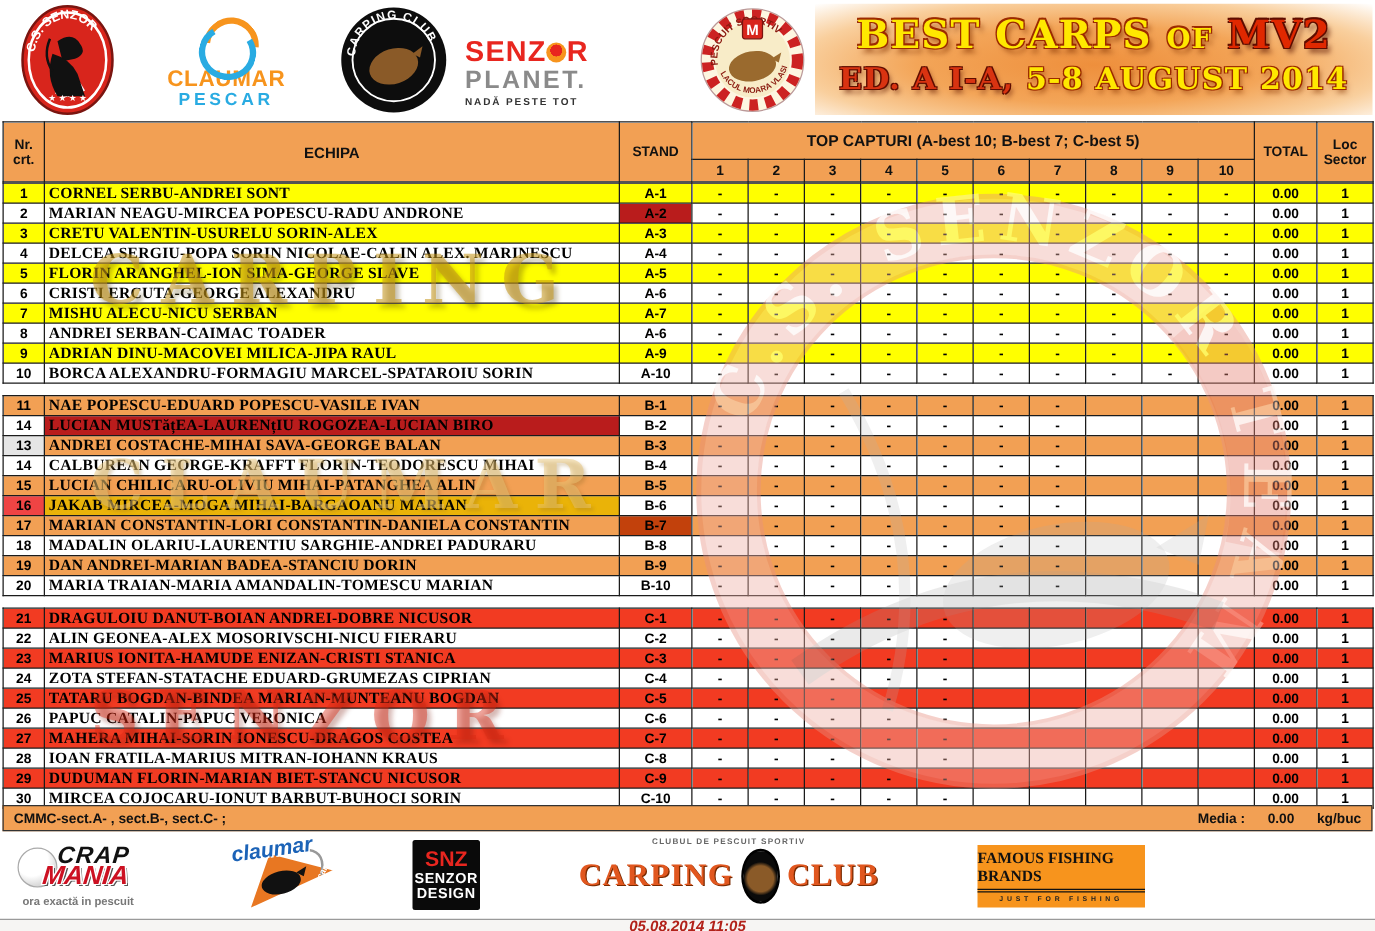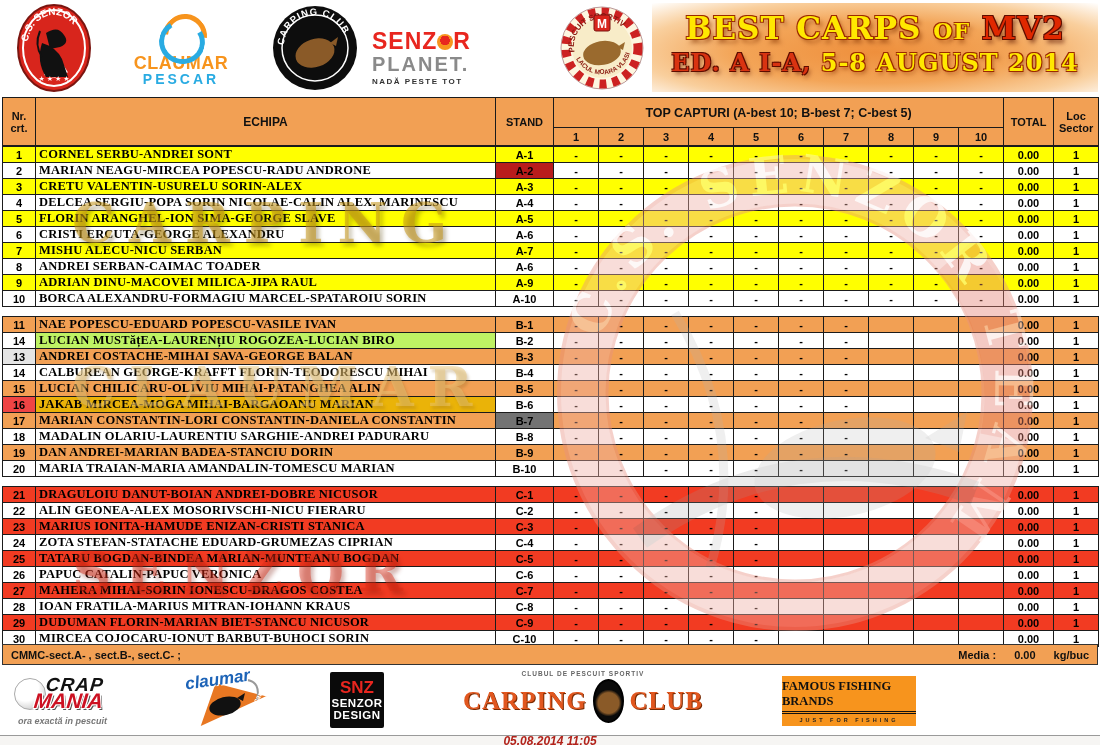--- a/index.html
+++ b/index.html
@@ -65,21 +65,21 @@
   .wm-c{left:72px;top:545px;color:rgba(216,40,18,.42);text-shadow:3px 4px 4px rgba(120,20,5,.3);}
   .wm-ring{position:absolute;left:545px;top:138px;width:500px;height:510px;z-index:3;pointer-events:none;opacity:.42;}
   
   .bottom-strip{position:absolute;left:0;top:668px;width:1100px;height:66px;background:#fff;}
   .crapmania{position:absolute;left:14px;top:6px;width:120px;height:56px;}
   .cm-ball{position:absolute;left:0;top:4px;width:30px;height:30px;border-radius:50%;
     background:radial-gradient(circle at 35% 30%, #fff 0 45%, #cfcfcf 80%);border:1px solid #aaa;}
   .cm-crap{position:absolute;left:32px;top:0;font-style:italic;font-weight:900;font-size:19px;color:#111;transform:skewX(-6deg);letter-spacing:1px;}
   .cm-mania{position:absolute;left:20px;top:15px;font-style:italic;font-weight:900;font-size:21px;color:#cc1122;transform:skewX(-6deg);
     text-shadow:-1px -1px 0 #fff,1px -1px 0 #fff,-1px 1px 0 #fff,1px 1px 0 #fff,2px 2px 0 #555;}
-  .cm-tag{position:absolute;left:4px;top:42px;font-style:italic;font-weight:bold;font-size:9px;color:#777;}
+  .cm-tag{position:absolute;left:4px;top:42px;font-weight:bold;font-size:9px;color:#777;}
   .claumar-tri{position:absolute;left:177px;top:2px;width:96px;height:62px;}
   .ct-name{position:absolute;left:8px;top:0;font-weight:900;font-style:italic;font-size:17px;color:#1c63b7;transform:rotate(-8deg);
     text-shadow:1px 1px 0 #fff;}
   .snz-box{position:absolute;left:330px;top:4px;width:54px;height:56px;background:#0a0a0a;color:#fff;text-align:center;
     display:flex;flex-direction:column;justify-content:center;line-height:1.05;border-radius:2px;}
   .snz-l1{color:#e8261f;font-weight:900;font-size:17px;}
   .snz-l2,.snz-l3{font-size:11.5px;font-weight:bold;letter-spacing:.5px;}
   .ccwide{position:absolute;left:463px;top:2px;width:240px;height:62px;text-align:center;}
   .cc-top{font-size:6.5px;font-weight:bold;color:#666;letter-spacing:1px;}
   .cc-row{display:flex;align-items:center;justify-content:center;gap:6px;margin-top:2px;}
@@ -441,21 +441,21 @@
             <td class="cap" style="background: rgb(242, 160, 84);">-</td>
             <td class="cap" style="background: rgb(242, 160, 84);">-</td>
             <td class="cap" style="background: rgb(242, 160, 84);"></td>
             <td class="cap" style="background: rgb(242, 160, 84);"></td>
             <td class="cap" style="background: rgb(242, 160, 84);"></td>
             <td class="total" style="background: rgb(242, 160, 84);">0.00</td>
             <td class="loc" style="background: rgb(242, 160, 84);">1</td>
           </tr>
           <tr>
             <td class="nr" style="background: rgb(255, 255, 255);">14</td>
-            <td class="team" style="background: #bef264;">LUCIAN MUSTățEA-LAURENțIU ROGOZEA-LUCIAN BIRO</td>
+            <td class="team" style="background: #b91c1c;">LUCIAN MUSTățEA-LAURENțIU ROGOZEA-LUCIAN BIRO</td>
             <td class="stand" style="background: rgb(255, 255, 255);">B-2</td>
             <td class="cap" style="background: rgb(255, 255, 255);">-</td>
             <td class="cap" style="background: rgb(255, 255, 255);">-</td>
             <td class="cap" style="background: rgb(255, 255, 255);">-</td>
             <td class="cap" style="background: rgb(255, 255, 255);">-</td>
             <td class="cap" style="background: rgb(255, 255, 255);">-</td>
             <td class="cap" style="background: rgb(255, 255, 255);">-</td>
             <td class="cap" style="background: rgb(255, 255, 255);">-</td>
             <td class="cap" style="background: rgb(255, 255, 255);"></td>
             <td class="cap" style="background: rgb(255, 255, 255);"></td>
@@ -527,21 +527,21 @@
             <td class="cap" style="background: rgb(255, 255, 255);">-</td>
             <td class="cap" style="background: rgb(255, 255, 255);"></td>
             <td class="cap" style="background: rgb(255, 255, 255);"></td>
             <td class="cap" style="background: rgb(255, 255, 255);"></td>
             <td class="total" style="background: rgb(255, 255, 255);">0.00</td>
             <td class="loc" style="background: rgb(255, 255, 255);">1</td>
           </tr>
           <tr>
             <td class="nr" style="background: rgb(242, 160, 84);">17</td>
             <td class="team" style="background: rgb(242, 160, 84);">MARIAN CONSTANTIN-LORI CONSTANTIN-DANIELA CONSTANTIN</td>
-            <td class="stand" style="background: #737373;">B-7</td>
+            <td class="stand" style="background: #c2410c;">B-7</td>
             <td class="cap" style="background: rgb(242, 160, 84);">-</td>
             <td class="cap" style="background: rgb(242, 160, 84);">-</td>
             <td class="cap" style="background: rgb(242, 160, 84);">-</td>
             <td class="cap" style="background: rgb(242, 160, 84);">-</td>
             <td class="cap" style="background: rgb(242, 160, 84);">-</td>
             <td class="cap" style="background: rgb(242, 160, 84);">-</td>
             <td class="cap" style="background: rgb(242, 160, 84);">-</td>
             <td class="cap" style="background: rgb(242, 160, 84);"></td>
             <td class="cap" style="background: rgb(242, 160, 84);"></td>
             <td class="cap" style="background: rgb(242, 160, 84);"></td>

